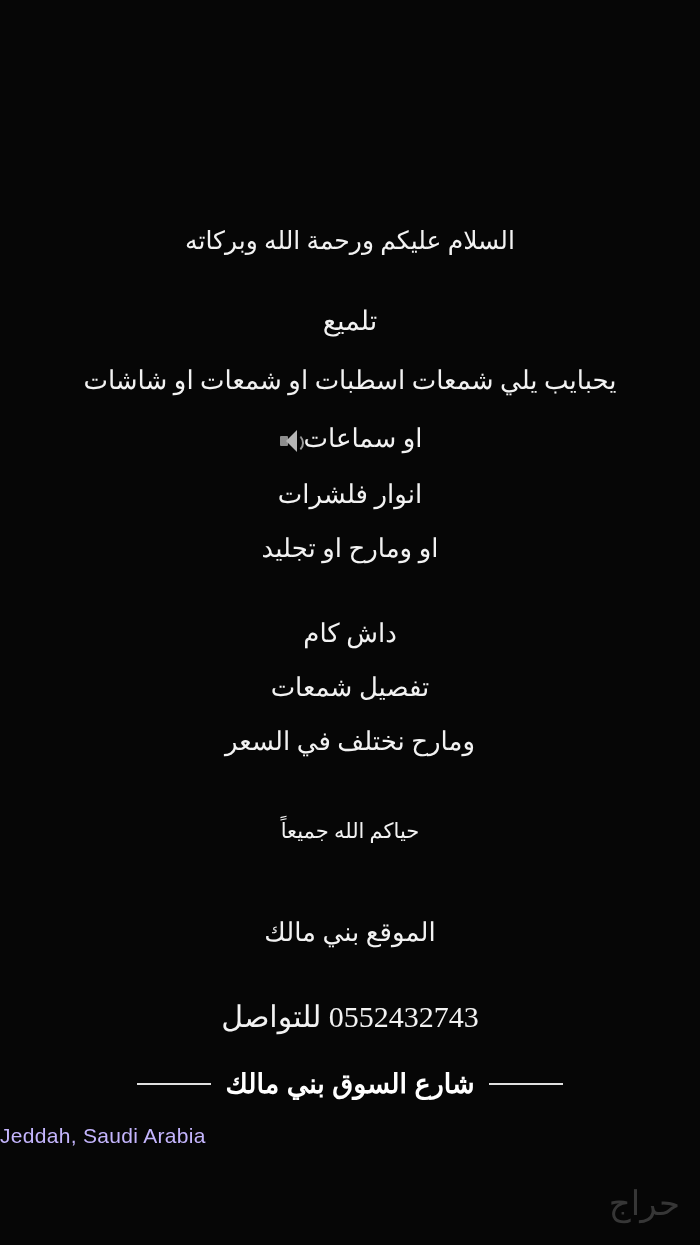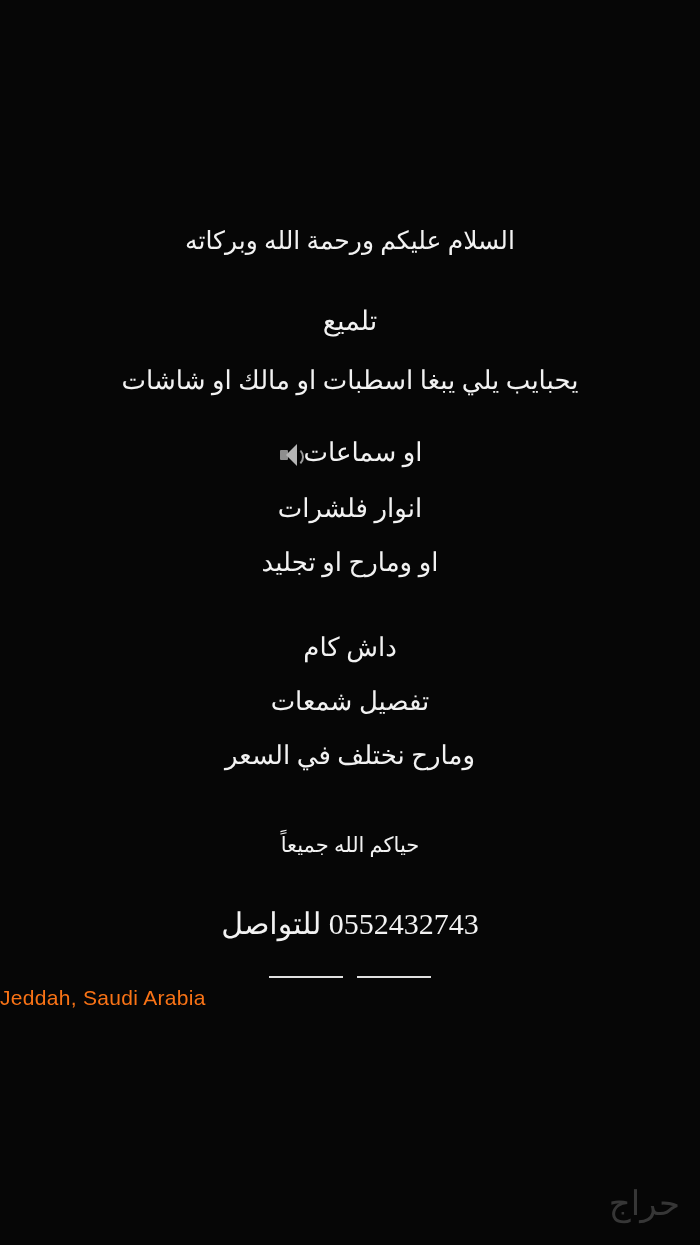--- a/index.html
+++ b/index.html
@@ -48,21 +48,21 @@
     margin-top: 40px;
     font-size: 27px;
   }
 
   .services-1 {
     margin-top: 18px;
     font-size: 26px;
   }
 
   .services-2 {
-    margin-top: 32px;
+    margin-top: 18px;
     font-size: 26px;
     display: flex;
     align-items: center;
     justify-content: center;
   }
 
   .speaker-icon {
     display: inline-block;
     width: 26px;
     height: 24px;
@@ -130,24 +130,24 @@
   .address-main {
     font-family: "Liberation Sans", sans-serif;
     font-weight: bold;
     font-size: 27px;
     letter-spacing: 2px;
     color: #ffffff;
     direction: rtl;
     white-space: nowrap;
   }
   .address-sub {
-    margin-top: 8px;
+    margin-top: 24px;
     font-family: "Liberation Sans", sans-serif;
     font-size: 21px;
-    color: #f97316;
+    color: #c4b5fd;
     direction: ltr;
     letter-spacing: 0.3px;
   }
 
   .watermark {
     position: absolute;
     right: 20px;
     bottom: 22px;
     font-family: "Liberation Sans", sans-serif;
     font-size: 34px;
@@ -160,46 +160,48 @@
 </style>
 </head>
 <body>
 
 <div class="poster">
 
   <div class="line block greeting">السلام عليكم ورحمة الله وبركاته</div>
 
   <div class="line block heading">تلميع</div>
 
-  <div class="line block services-1">يحبايب يلي يبغا اسطبات او مالك او شاشات</div>
+  <div class="line block services-1">يحبايب يلي شمعات اسطبات او شمعات او شاشات</div>
 
   <div class="line block services-2">
     <span>او سماعات</span>
     <span class="speaker-icon">
       <span class="body"></span>
       <span class="cone"></span>
       <span class="wave"></span>
     </span>
   </div>
 
   <div class="line block services-3">انوار فلشرات</div>
   <div class="line block services-4">او ومارح او تجليد</div>
 
   <div class="line block dash">داش كام</div>
   <div class="line block detail">تفصيل شمعات</div>
   <div class="line block price">ومارح نختلف في السعر</div>
 
   <div class="line block welcome">حياكم الله جميعاً</div>
 
+  <div class="line block location">الموقع بني مالك</div>
 
   <div class="line block contact">
     <span>0552432743</span>
     <span>للتواصل</span>
   </div>
 
   <div class="address-row">
     <span class="rule"></span>
+    <span class="address-main">شارع السوق   بني مالك</span>
     <span class="rule"></span>
   </div>
   <div class="address-sub">Jeddah, Saudi Arabia</div>
 
   <div class="watermark">حراج</div>
 </div>
 
 </body></html>

